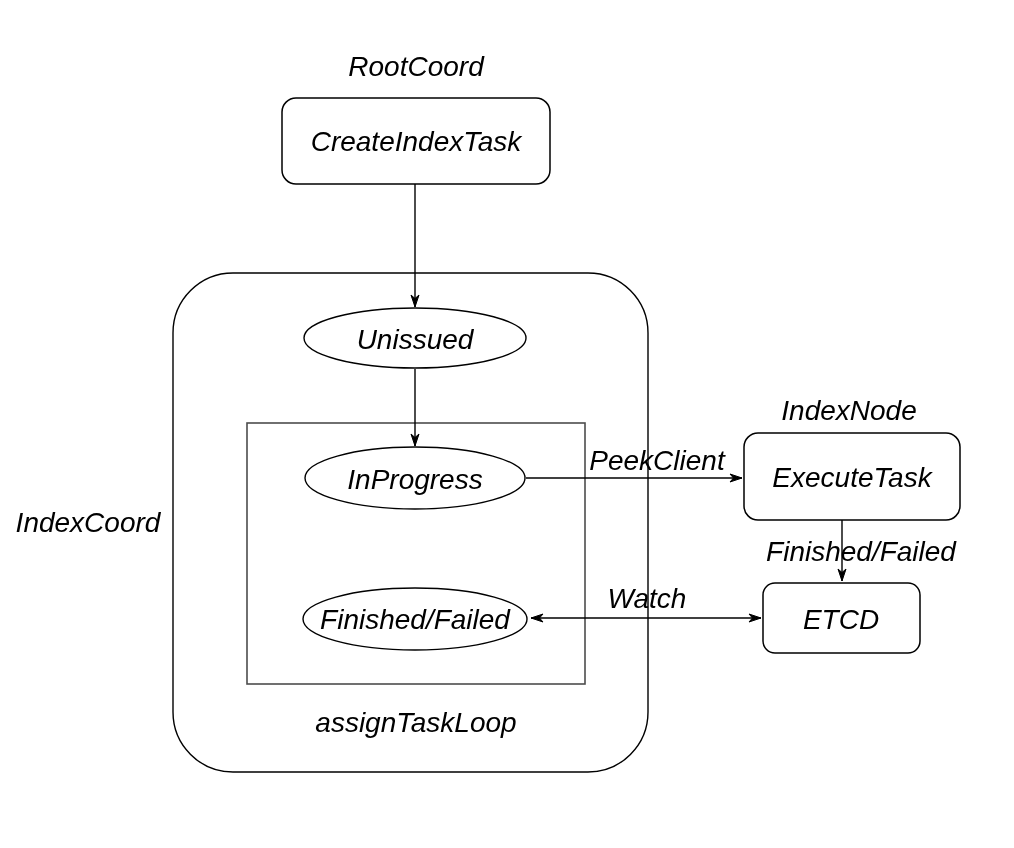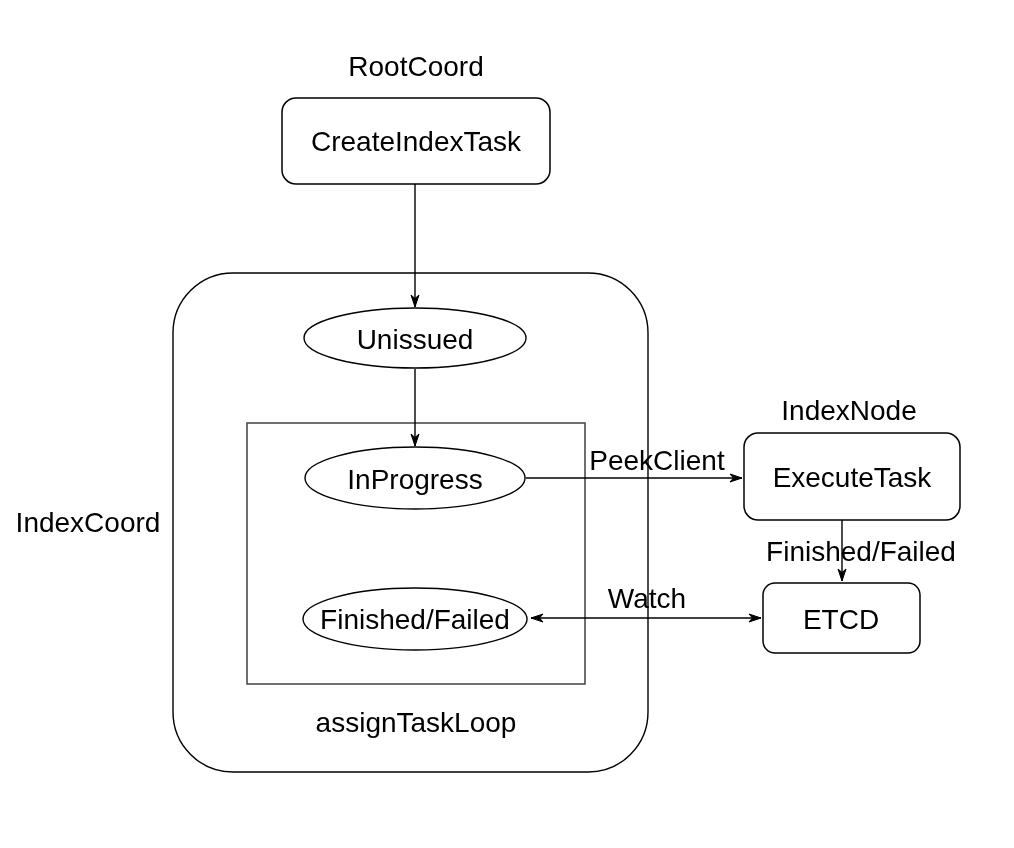--- a/index.html
+++ b/index.html
@@ -6,20 +6,21 @@
     margin: 0;
     padding: 0;
     background: #ffffff;
   }
   .stage {
     position: relative;
     width: 1014px;
     height: 848px;
     background: #ffffff;
     overflow: hidden;
+    font-style: italic;
   }
   svg text {
     font-family: "Liberation Sans", sans-serif;
     font-size: 28px;
     fill: #000000;
     text-anchor: middle;
   }
 </style>
 </head>
 <body>

